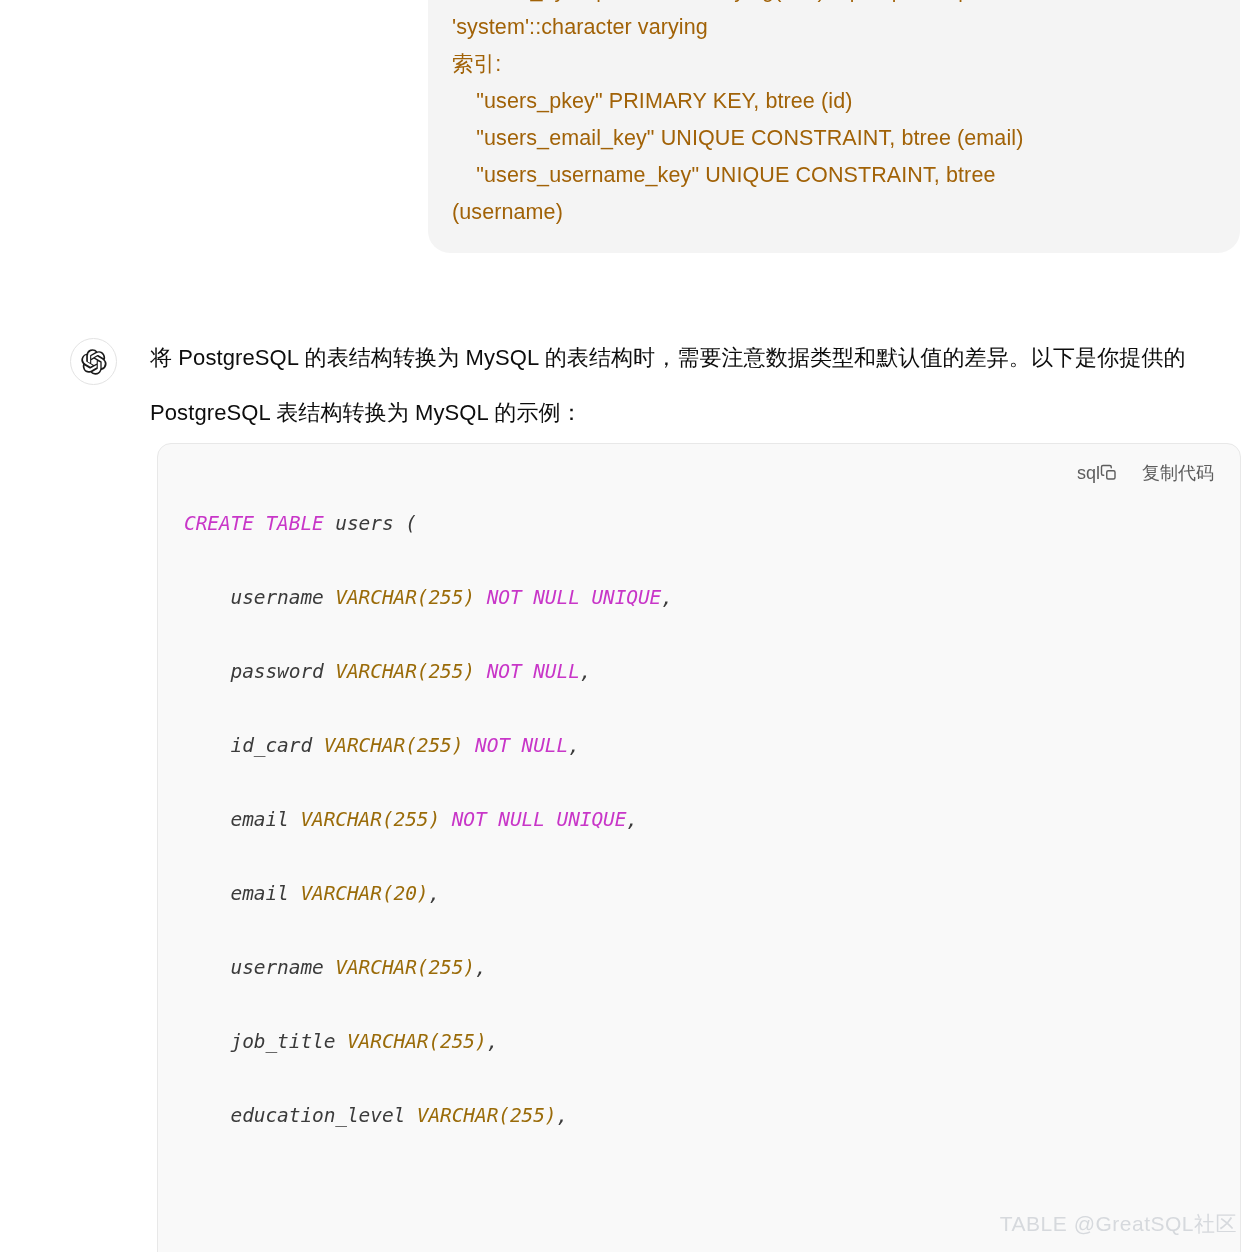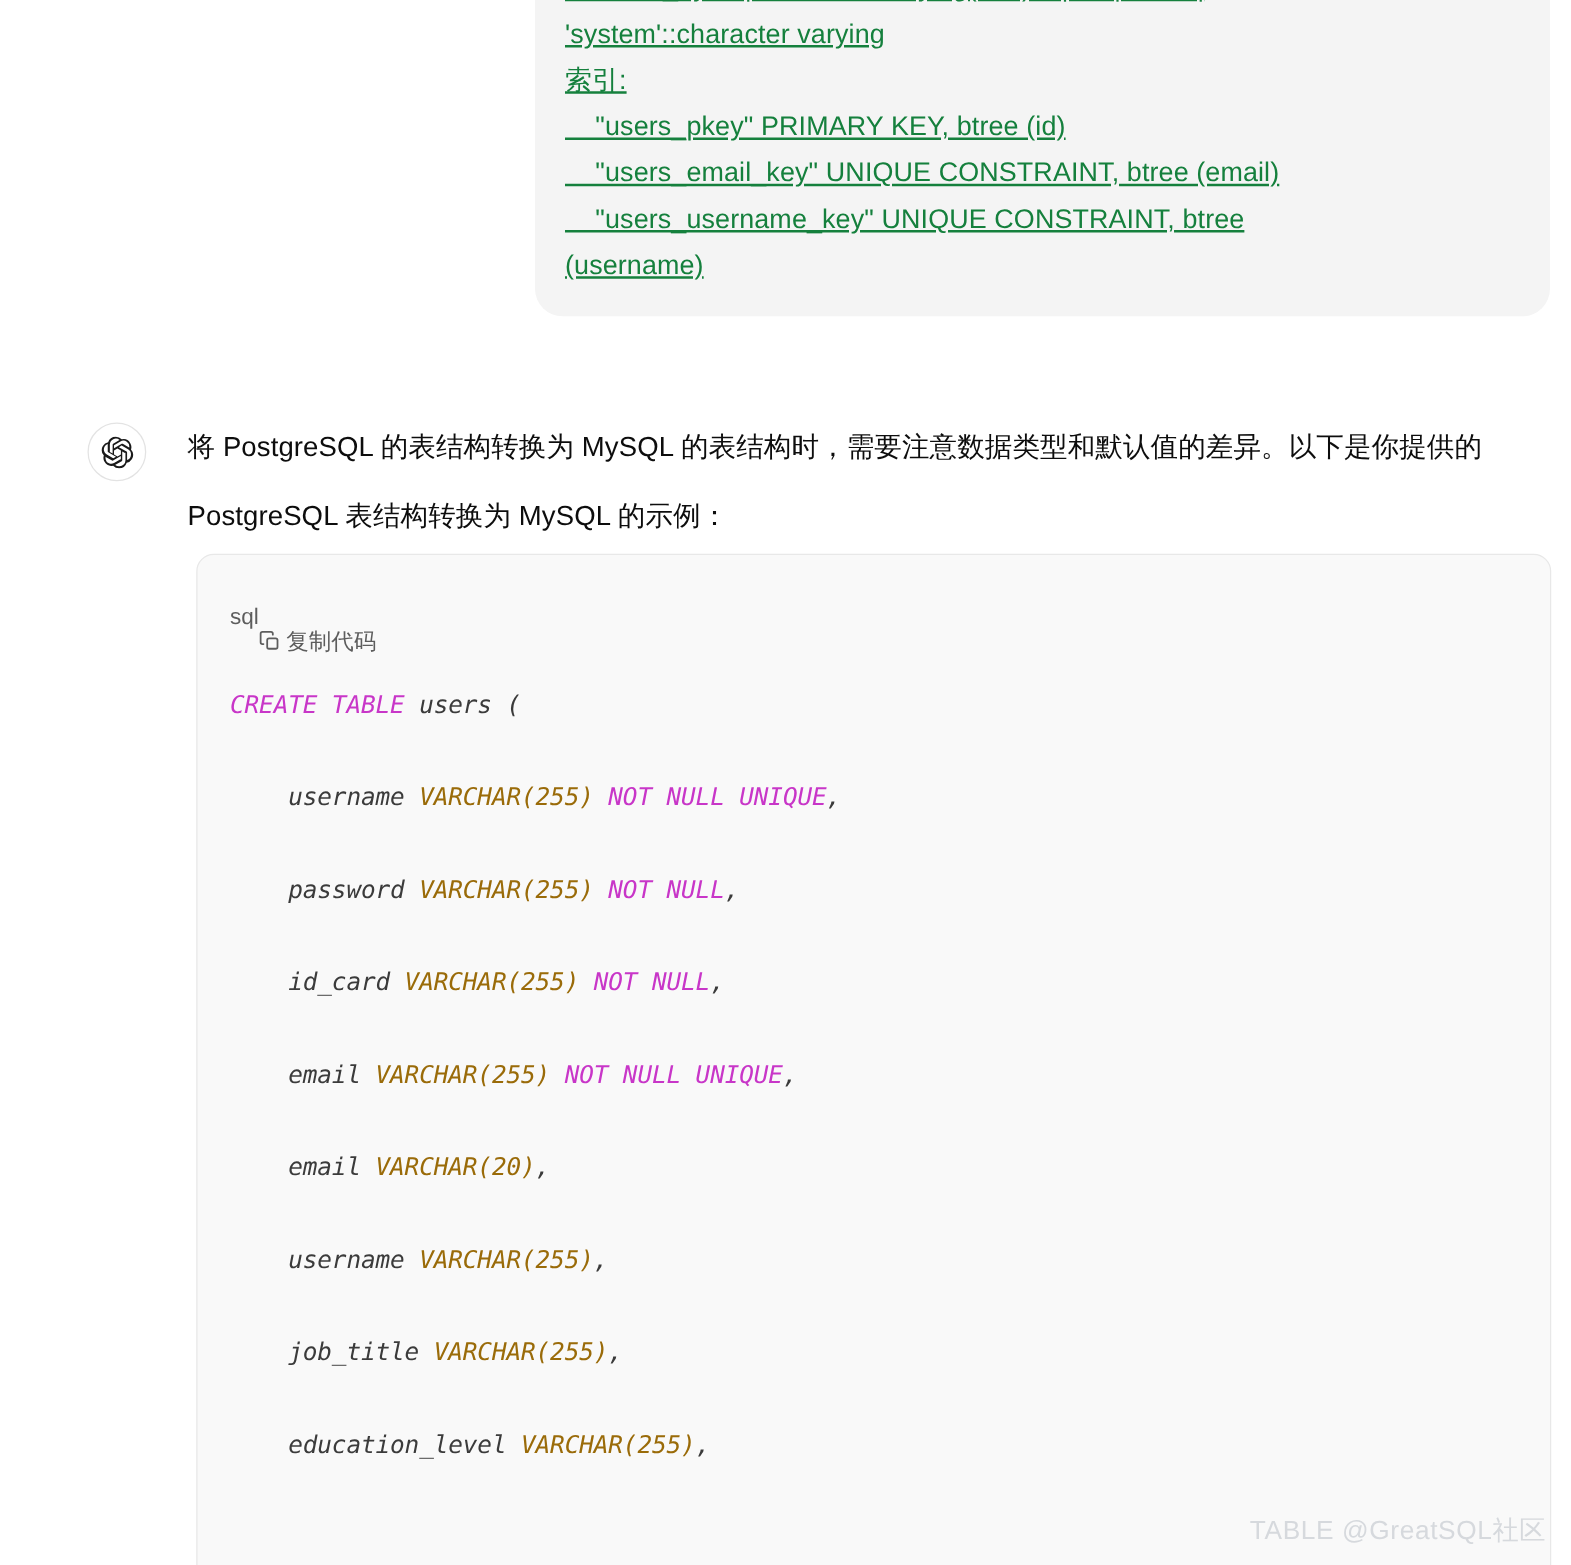--- a/index.html
+++ b/index.html
@@ -24,24 +24,23 @@
     top: -40px;
     width: 812px;
     background: #f4f4f4;
     border-radius: 22px;
     padding: 12px 24px 22px 24px;
     box-sizing: border-box;
   }
   .user-bubble .ub-line {
     font-size: 21.5px;
     line-height: 37px;
-    color: #15803d;
+    color: #a16207;
     white-space: pre;
     letter-spacing: 0.1px;
-    text-decoration: underline;
   }
 
   
   .assistant-turn {
     position: absolute;
     left: 0;
     top: 330px;
     width: 1257px;
   }
   .avatar {
@@ -82,41 +81,40 @@
     width: 1084px;
     background: #f9f9f9;
     border: 1px solid #e8e8e8;
     border-radius: 14px;
     box-sizing: border-box;
     overflow: hidden;
   }
   .code-header {
     display: flex;
     align-items: center;
-    justify-content: flex-start;
+    justify-content: flex-end;
     padding: 17px 26px 6px 26px;
     background: transparent;
   }
   .code-lang {
     font-size: 18px;
     color: #5d5d5d;
     font-family: "Liberation Sans", "DejaVu Sans", sans-serif;
   }
   .copy-btn {
     display: flex;
     align-items: center;
-    gap: 4px;
+    gap: 24px;
     font-size: 18px;
     color: #5d5d5d;
     cursor: pointer;
     background: none;
     border: none;
     padding: 0;
     font-family: "Liberation Sans", "DejaVu Sans", sans-serif;
-    margin-top: 40px;
   }
   .copy-btn svg { display: block; }
 
   .code-body {
     padding: 14px 26px 26px 26px;
     font-family: "DejaVu Sans Mono", "Liberation Mono", monospace;
     font-size: 19.5px;
     line-height: 37px;
     color: #3b3b3b;
     white-space: pre;

